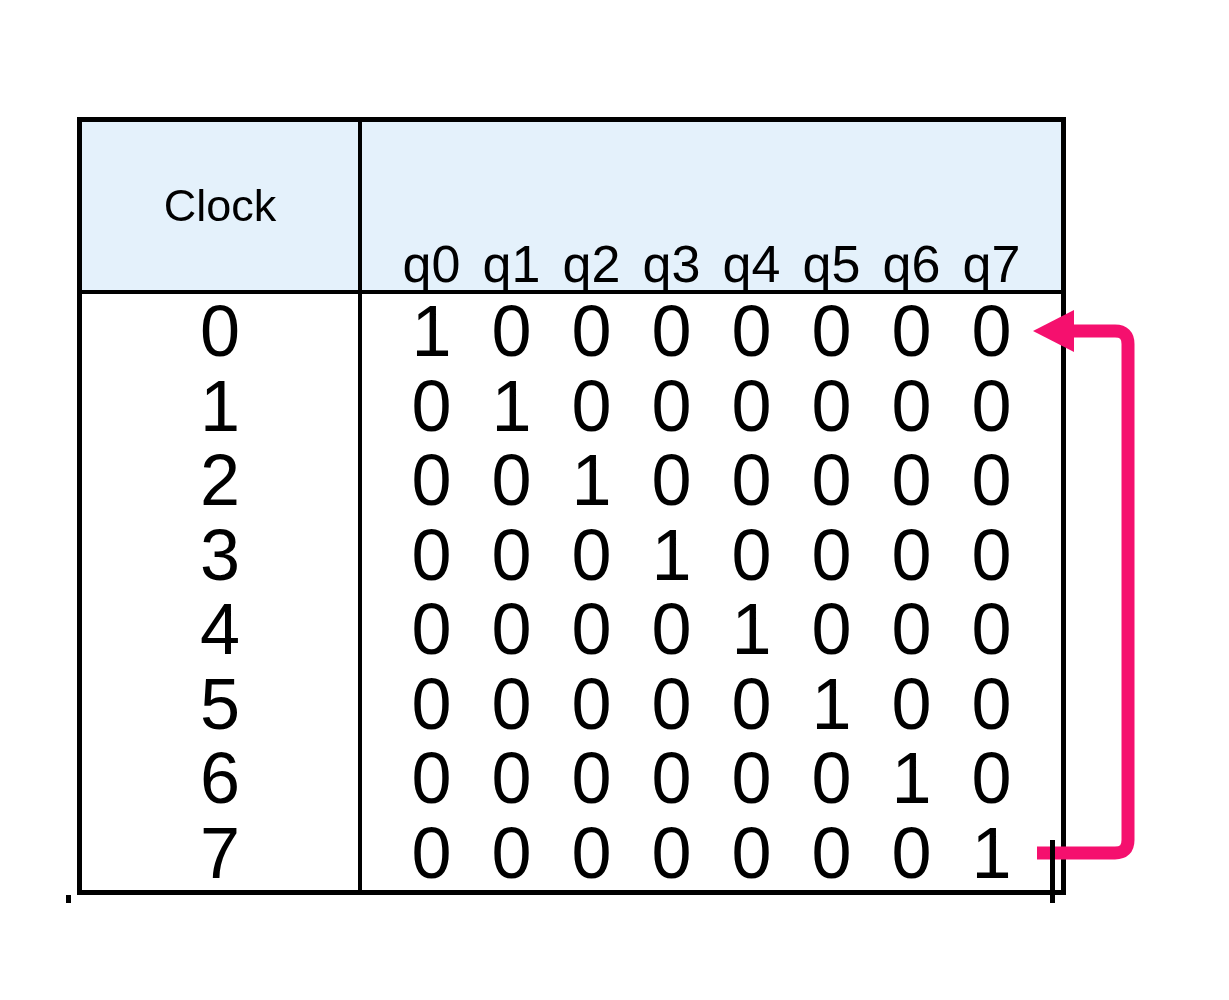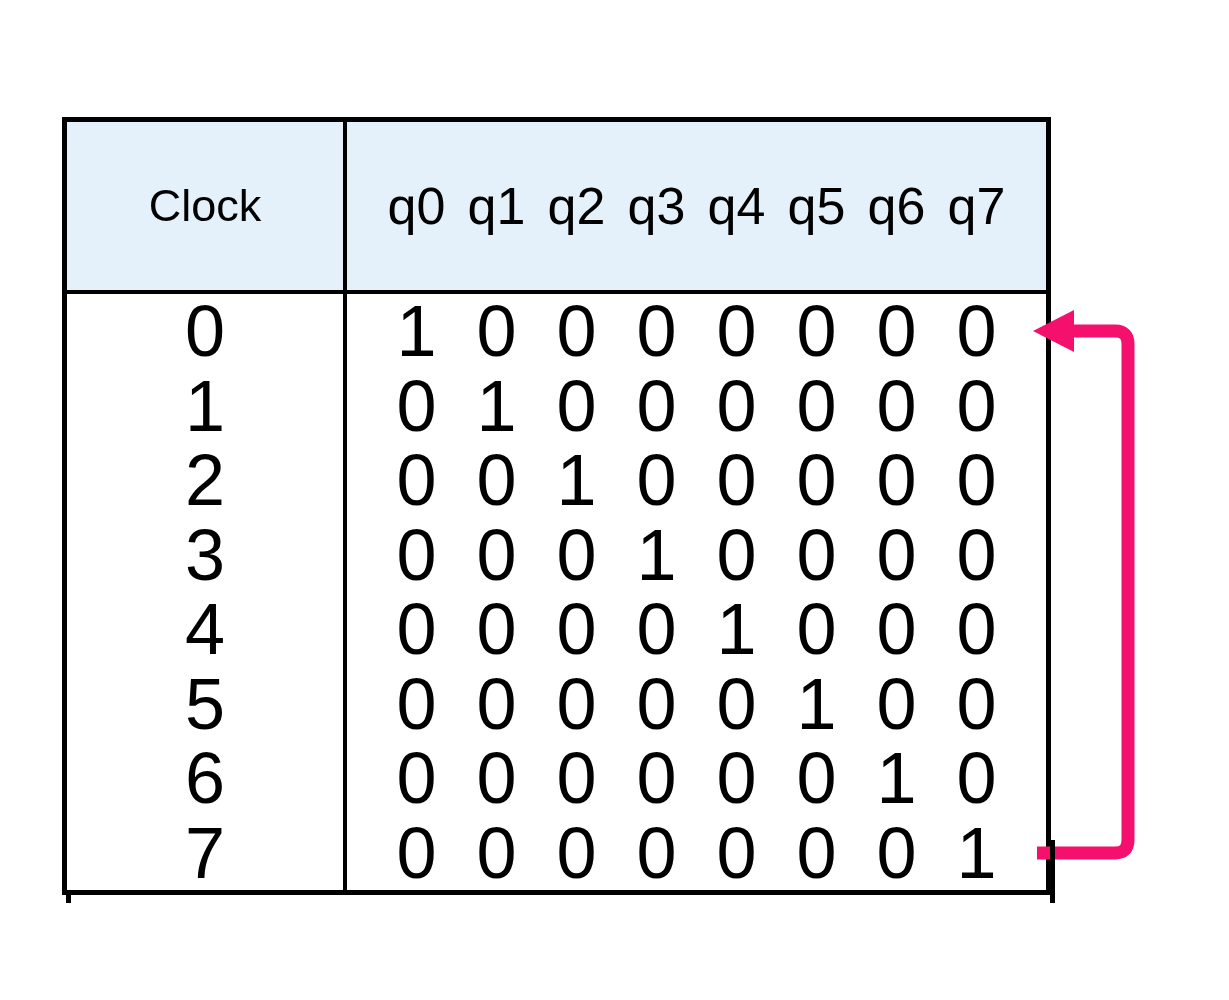--- a/index.html
+++ b/index.html
@@ -7,21 +7,21 @@
     position: relative;
     width: 1229px;
     height: 1000px;
     background: #ffffff;
     font-family: "Liberation Sans", sans-serif;
     color: #000000;
     overflow: hidden;
   }
   .ttable {
     position: absolute;
-    left: 62px;
+    left: 77px;
     top: 117px;
     width: 989px;
     height: 778px;
     border: 5px solid #000000;
     box-sizing: border-box;
     display: flex;
     flex-direction: column;
     background: #ffffff;
     z-index: 1;
   }
@@ -42,21 +42,21 @@
   }
   .clock-label {
     font-size: 45px;
     line-height: 60px;
     text-align: left;
   }
   .clock-label span { display: block; }
   .header-q {
     flex: 1;
     display: flex;
-    align-items: center;
+    align-items: flex-end;
     justify-content: center;
   }
   .qgrid { display: flex; width: 640px; }
   .qcell {
     width: 80px;
     text-align: center;
     font-size: 52px;
     line-height: 1;
   }
   .tbody {

